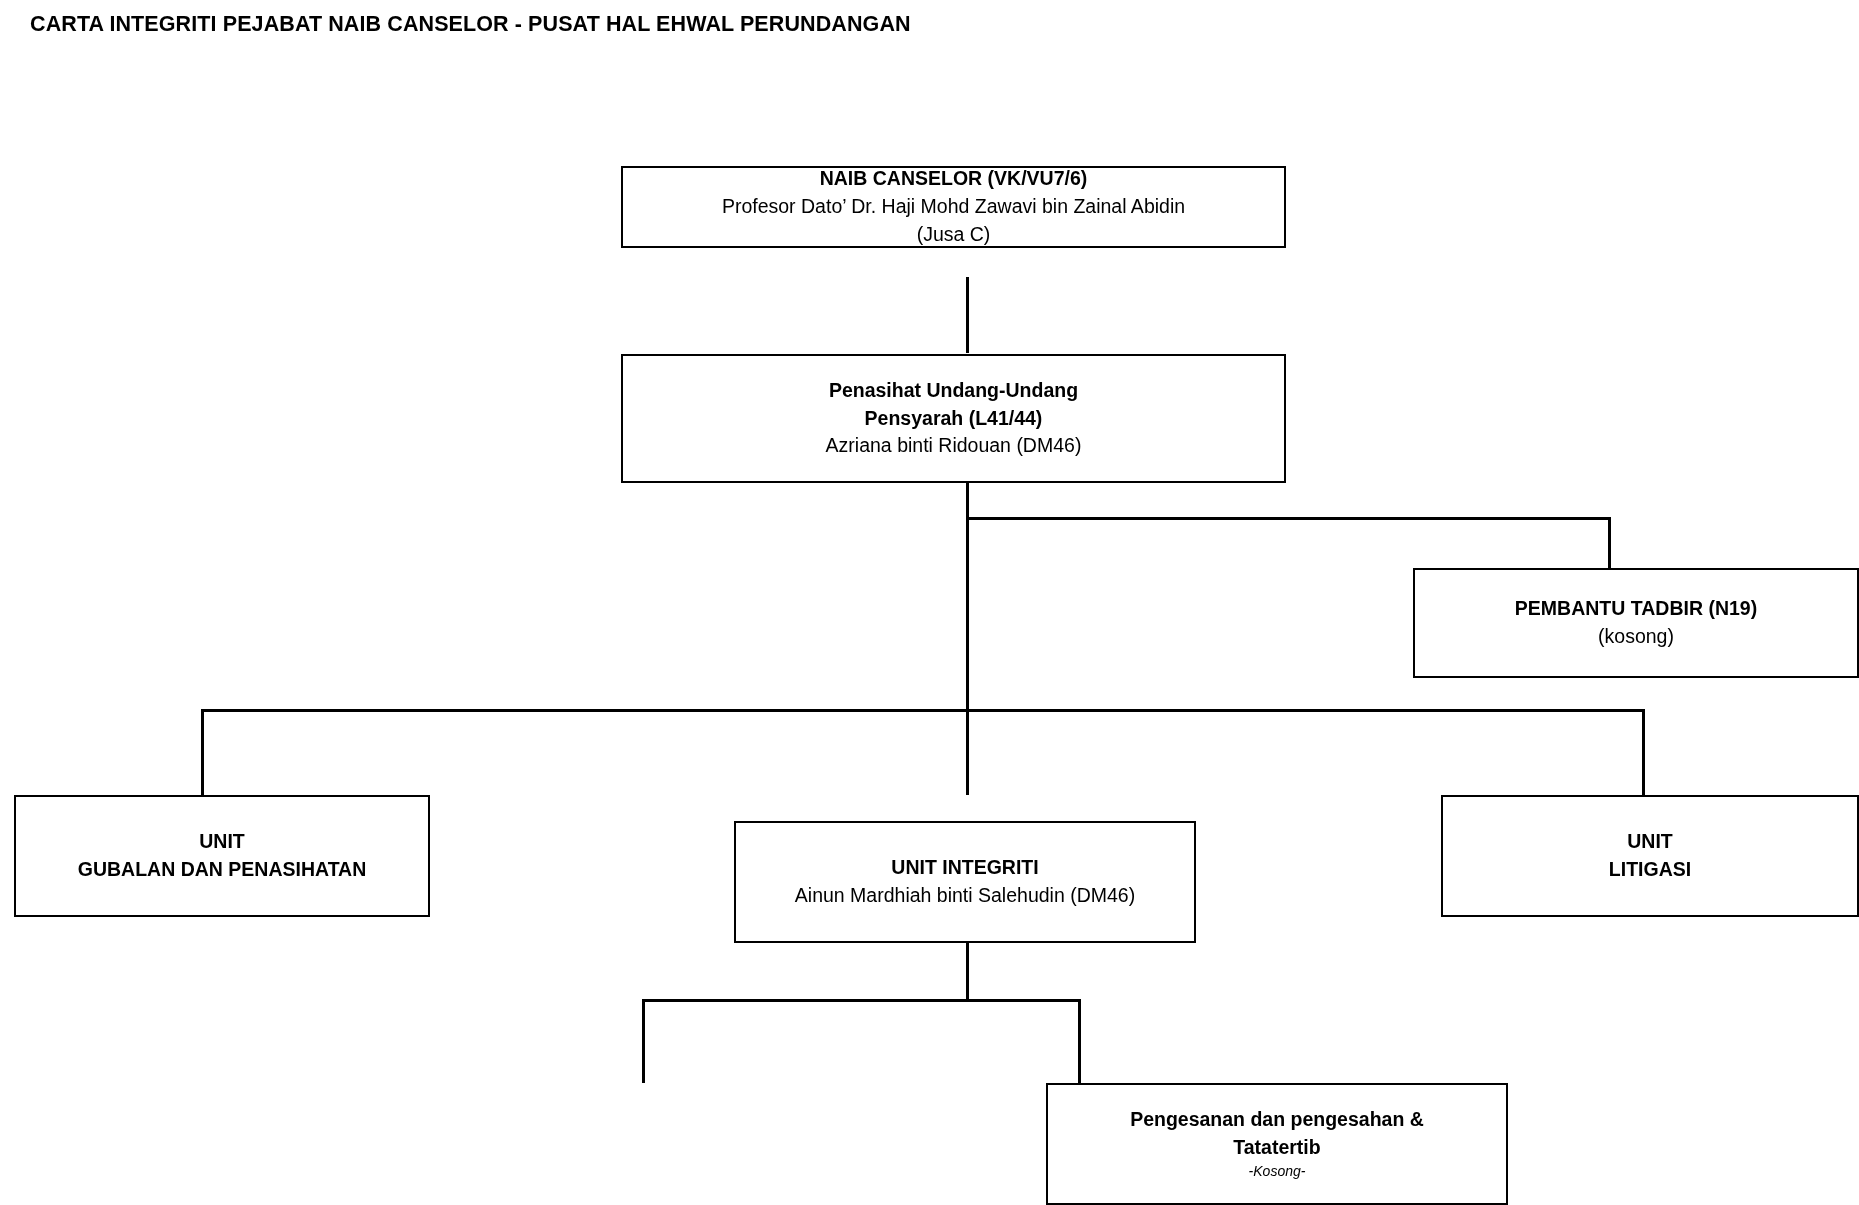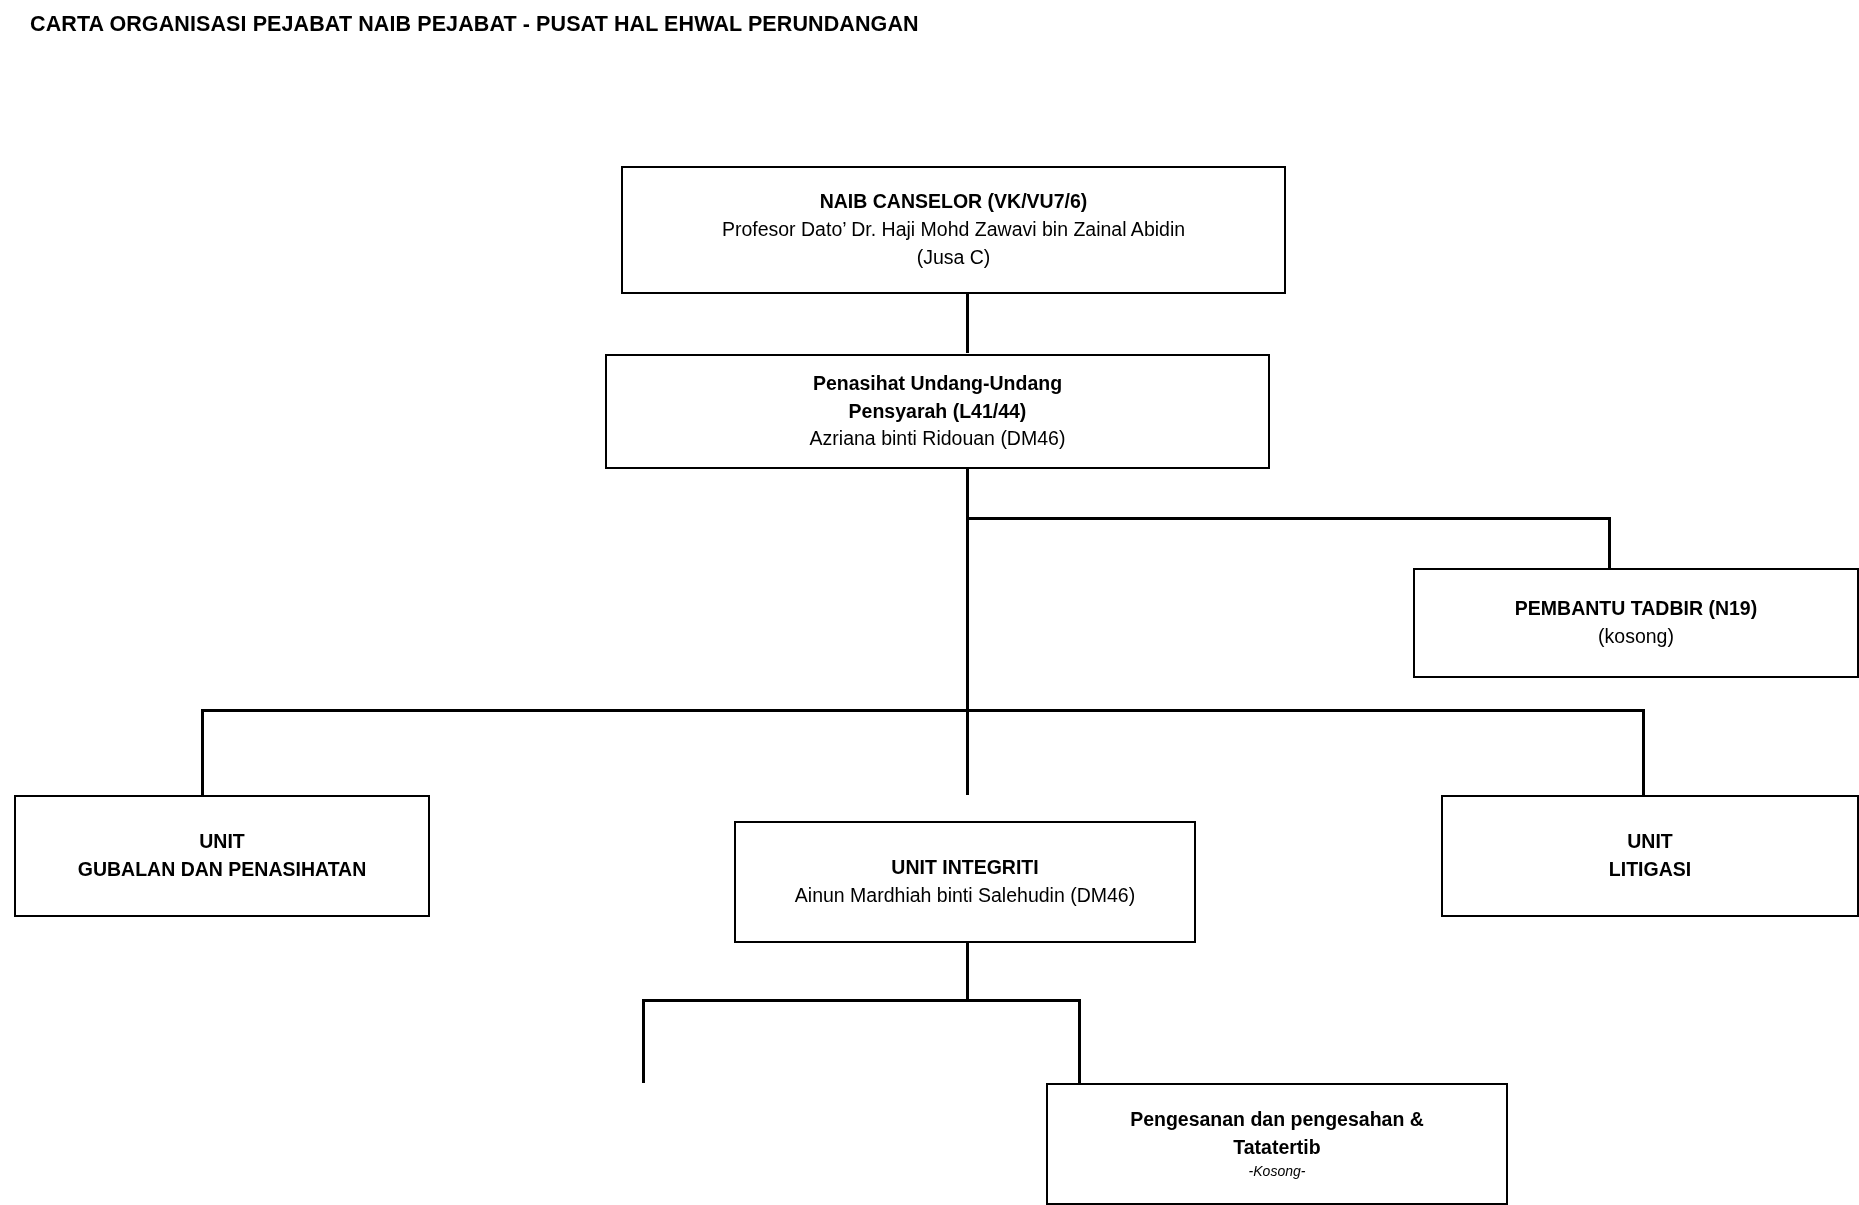--- a/index.html
+++ b/index.html
@@ -58,48 +58,48 @@
     background: #000000;
   }
   .conn.v { width: 2.5px; }
   .conn.h { height: 2.5px; }
 </style>
 </head>
 <body>
 
 <div id="chart-root">
 
-  <div class="chart-title">CARTA ORGANISASI PEJABAT NAIB PEJABAT - PUSAT HAL EHWAL PERUNDANGAN</div>
+  <div class="chart-title">CARTA INTEGRITI PEJABAT NAIB CANSELOR - PUSAT HAL EHWAL PERUNDANGAN</div>
 
   <div class="conn v" style="left:966px; top:277px; height:76px;"></div>
 
   <div class="conn v" style="left:966px; top:468px; height:327px;"></div>
 
   <div class="conn h" style="left:966px; top:517px; width:645px;"></div>
 
   <div class="conn v" style="left:1608px; top:517px; height:51px;"></div>
 
   <div class="conn h" style="left:201px; top:709px; width:1444px;"></div>
 
   <div class="conn v" style="left:201px; top:709px; height:88px;"></div>
 
   <div class="conn v" style="left:1642px; top:709px; height:88px;"></div>
 
   <div class="conn v" style="left:966px; top:917px; height:84px;"></div>
   <div class="conn h" style="left:642px; top:999px; width:439px;"></div>
   <div class="conn v" style="left:642px; top:999px; height:84px;"></div>
   <div class="conn v" style="left:1078px; top:999px; height:84px;"></div>
 
-  <div class="node" style="left:621px; top:166px; width:665px; height:128px;">
+  <div class="node" style="left:621px; top:166px; width:665px; height:82px;">
     <span class="ln b">NAIB CANSELOR (VK/VU7/6)</span>
     <span class="ln r">Profesor Dato’ Dr. Haji Mohd Zawavi bin Zainal Abidin</span>
     <span class="ln r">(Jusa C)</span>
   </div>
 
-  <div class="node" style="left:605px; top:354px; width:665px; height:115px;">
+  <div class="node" style="left:621px; top:354px; width:665px; height:129px;">
     <span class="ln b">Penasihat Undang-Undang</span>
     <span class="ln b">Pensyarah (L41/44)</span>
     <span class="ln r">Azriana binti Ridouan (DM46)</span>
   </div>
 
   <div class="node" style="left:1413px; top:568px; width:446px; height:110px;">
     <span class="ln b">PEMBANTU TADBIR (N19)</span>
     <span class="ln r">(kosong)</span>
   </div>
 

